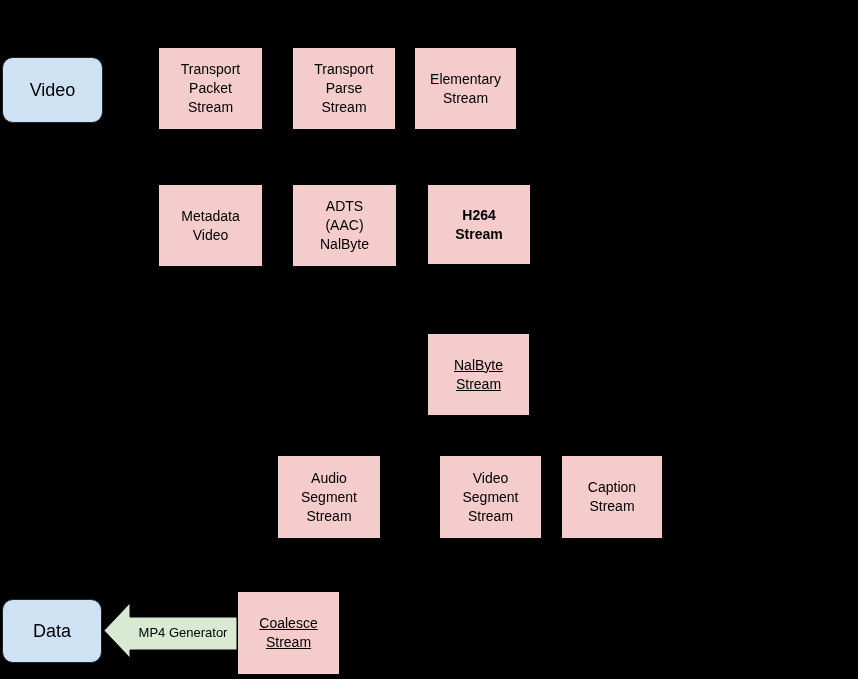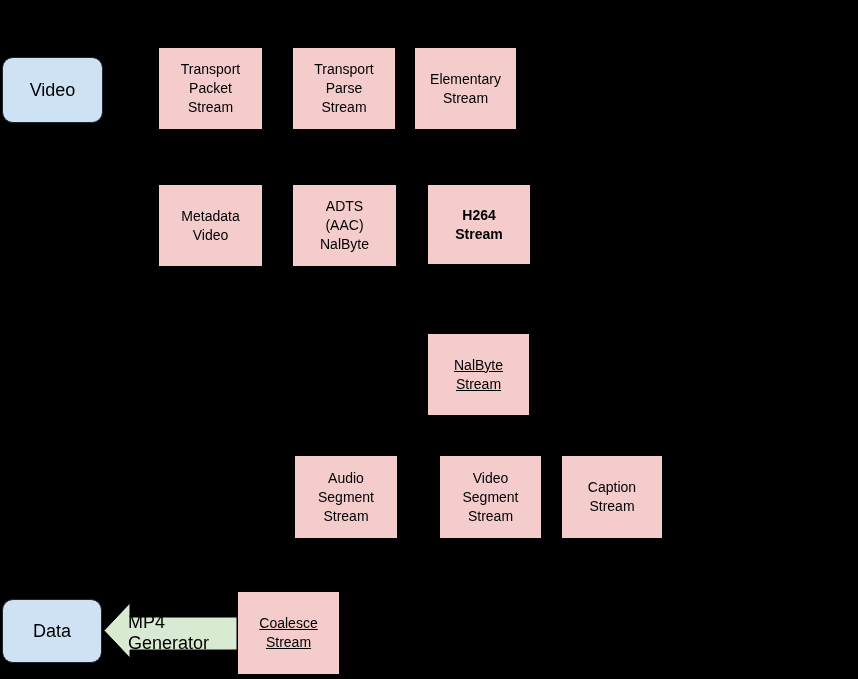--- a/index.html
+++ b/index.html
@@ -37,21 +37,21 @@
   .arrow-svg { position: absolute; left: 103px; top: 601px; }
   .arrow-label {
     position: absolute;
     left: 128px;
     top: 616px;
     width: 110px;
     height: 33px;
     display: flex;
     align-items: center;
     justify-content: center;
-    font-size: 18px;
+    font-size: 13px;
     color: #000000;
   }
 </style>
 </head>
 <body>
 
 <div class="canvas">
 
   <div class="node blue" style="left:2px; top:57px; width:101px; height:66px;">
     <span class="lbl">Video</span>
@@ -88,21 +88,21 @@
   <div class="node pink" style="left:427px; top:184px; width:104px; height:81px;font-weight:bold;">
     <span class="lbl">H264
 Stream</span>
   </div>
 
   <div class="node pink" style="left:427px; top:333px; width:103px; height:83px;text-decoration:underline;">
     <span class="lbl">NalByte
 Stream</span>
   </div>
 
-  <div class="node pink" style="left:294px; top:455px; width:104px; height:84px;">
+  <div class="node pink" style="left:277px; top:455px; width:104px; height:84px;">
     <span class="lbl">Audio
 Segment
 Stream</span>
   </div>
 
   <div class="node pink" style="left:439px; top:455px; width:103px; height:84px;">
     <span class="lbl">Video
 Segment
 Stream</span>
   </div>

